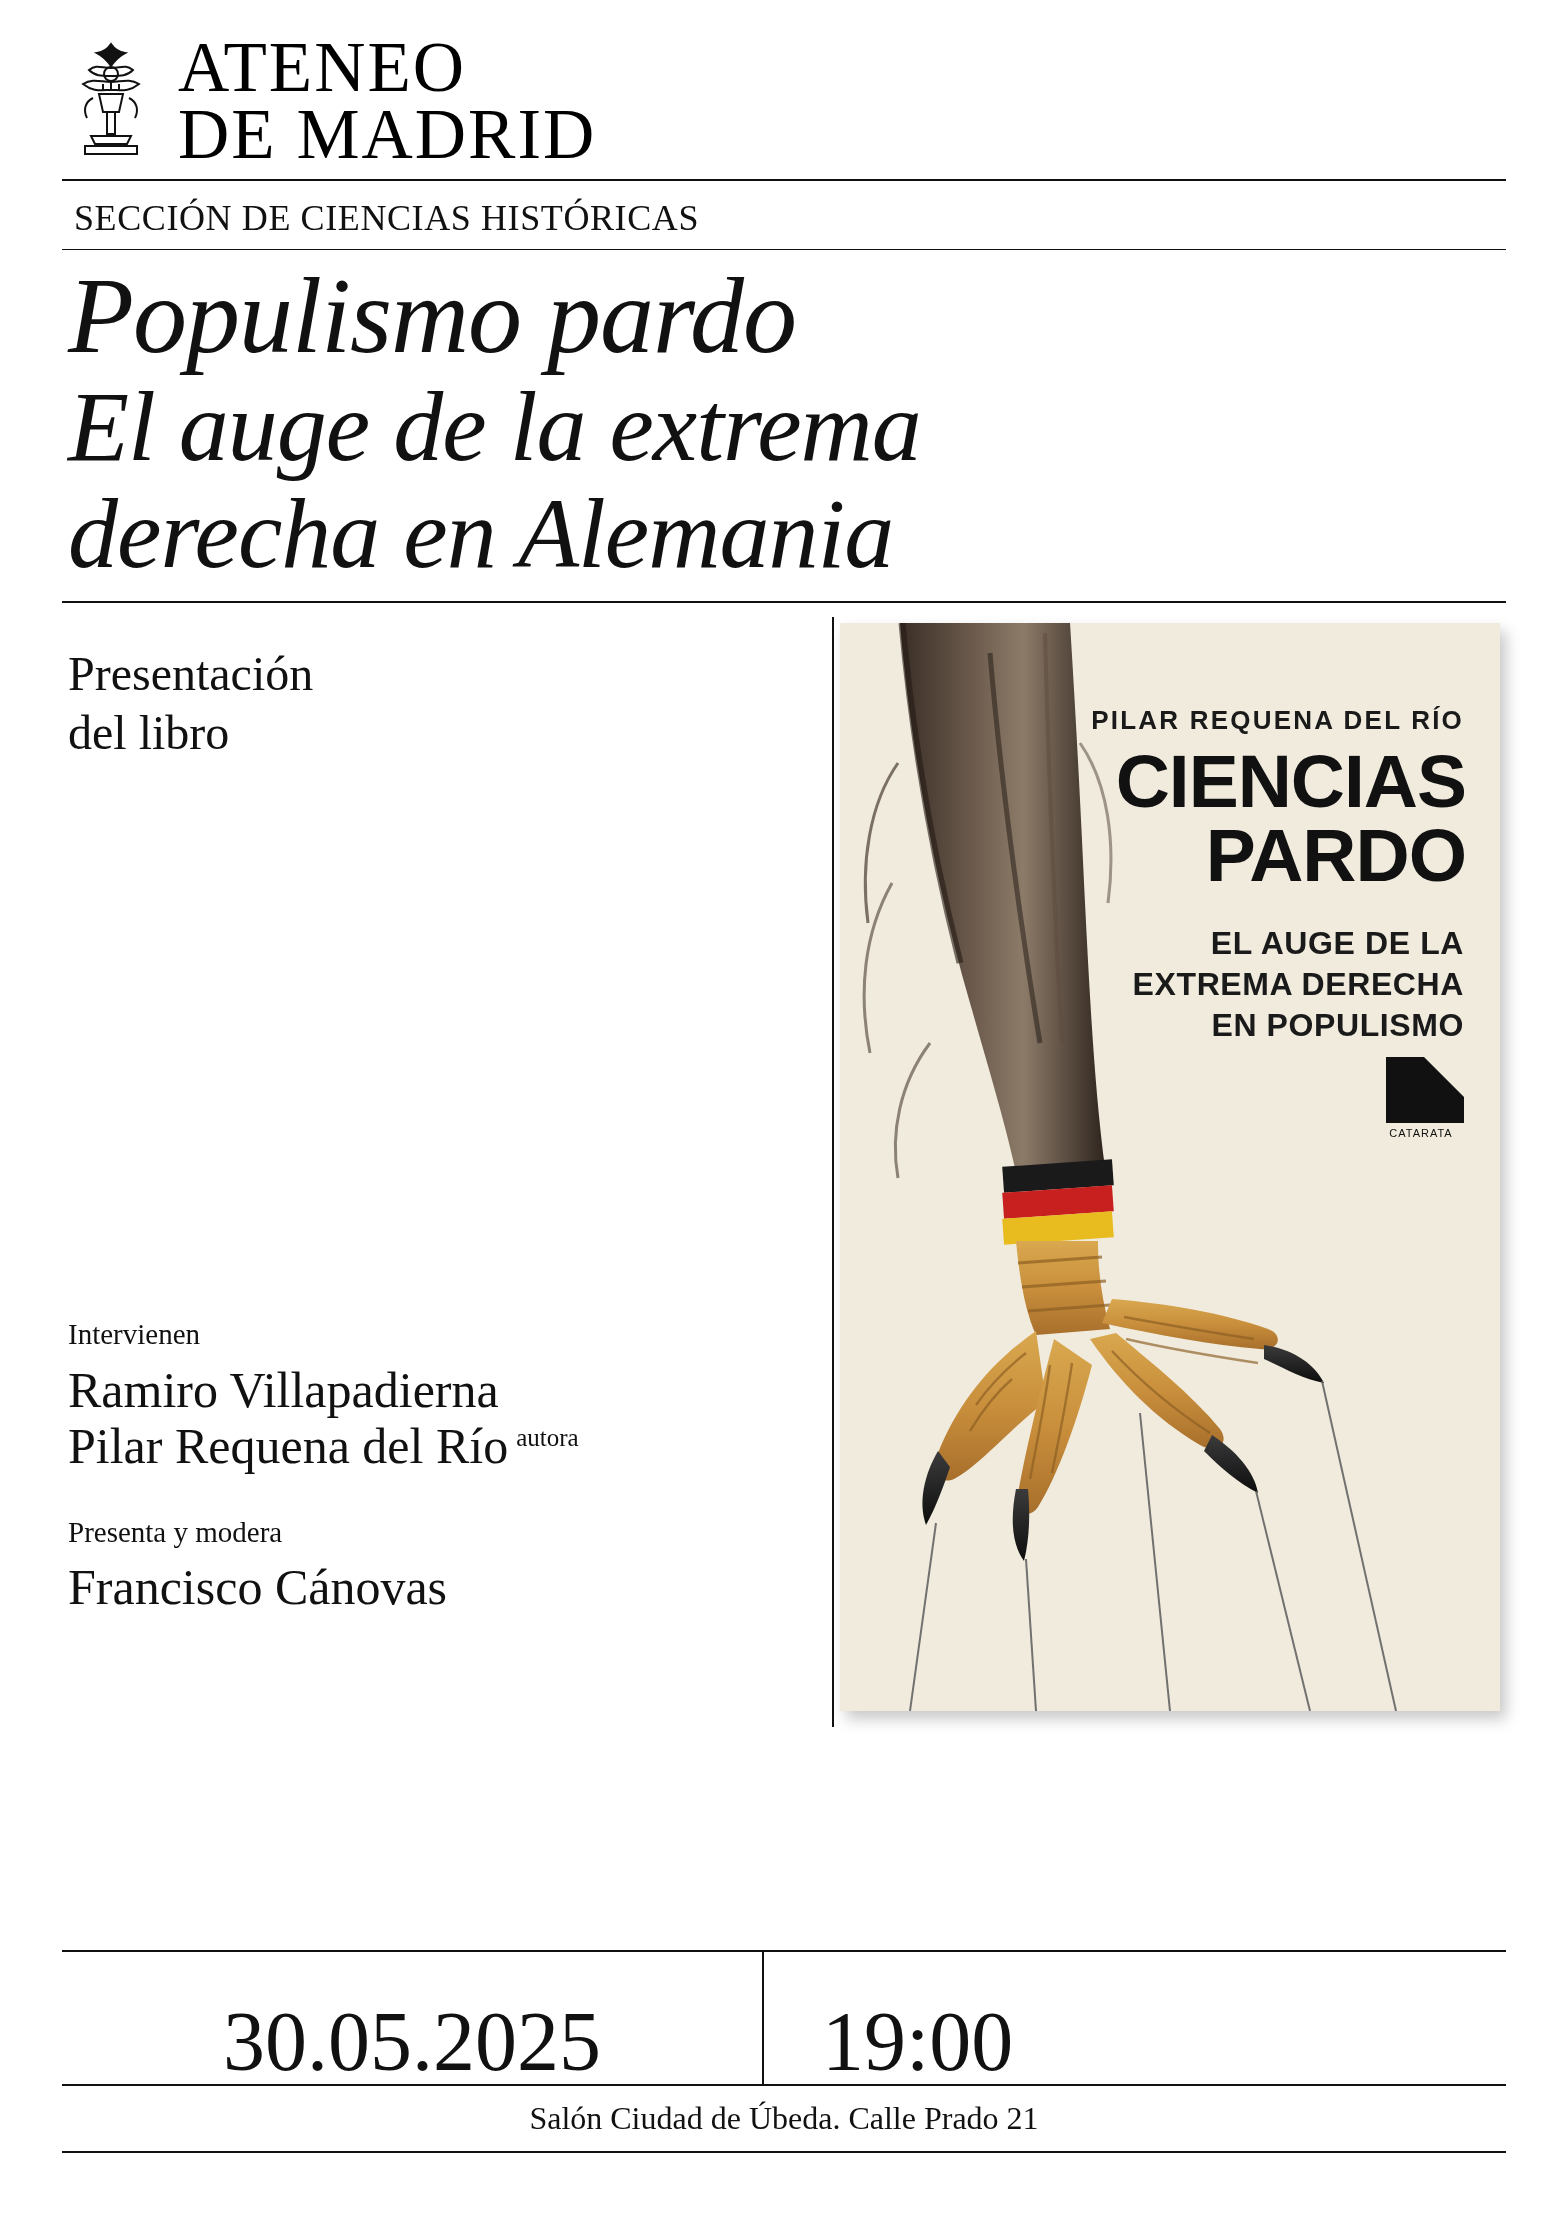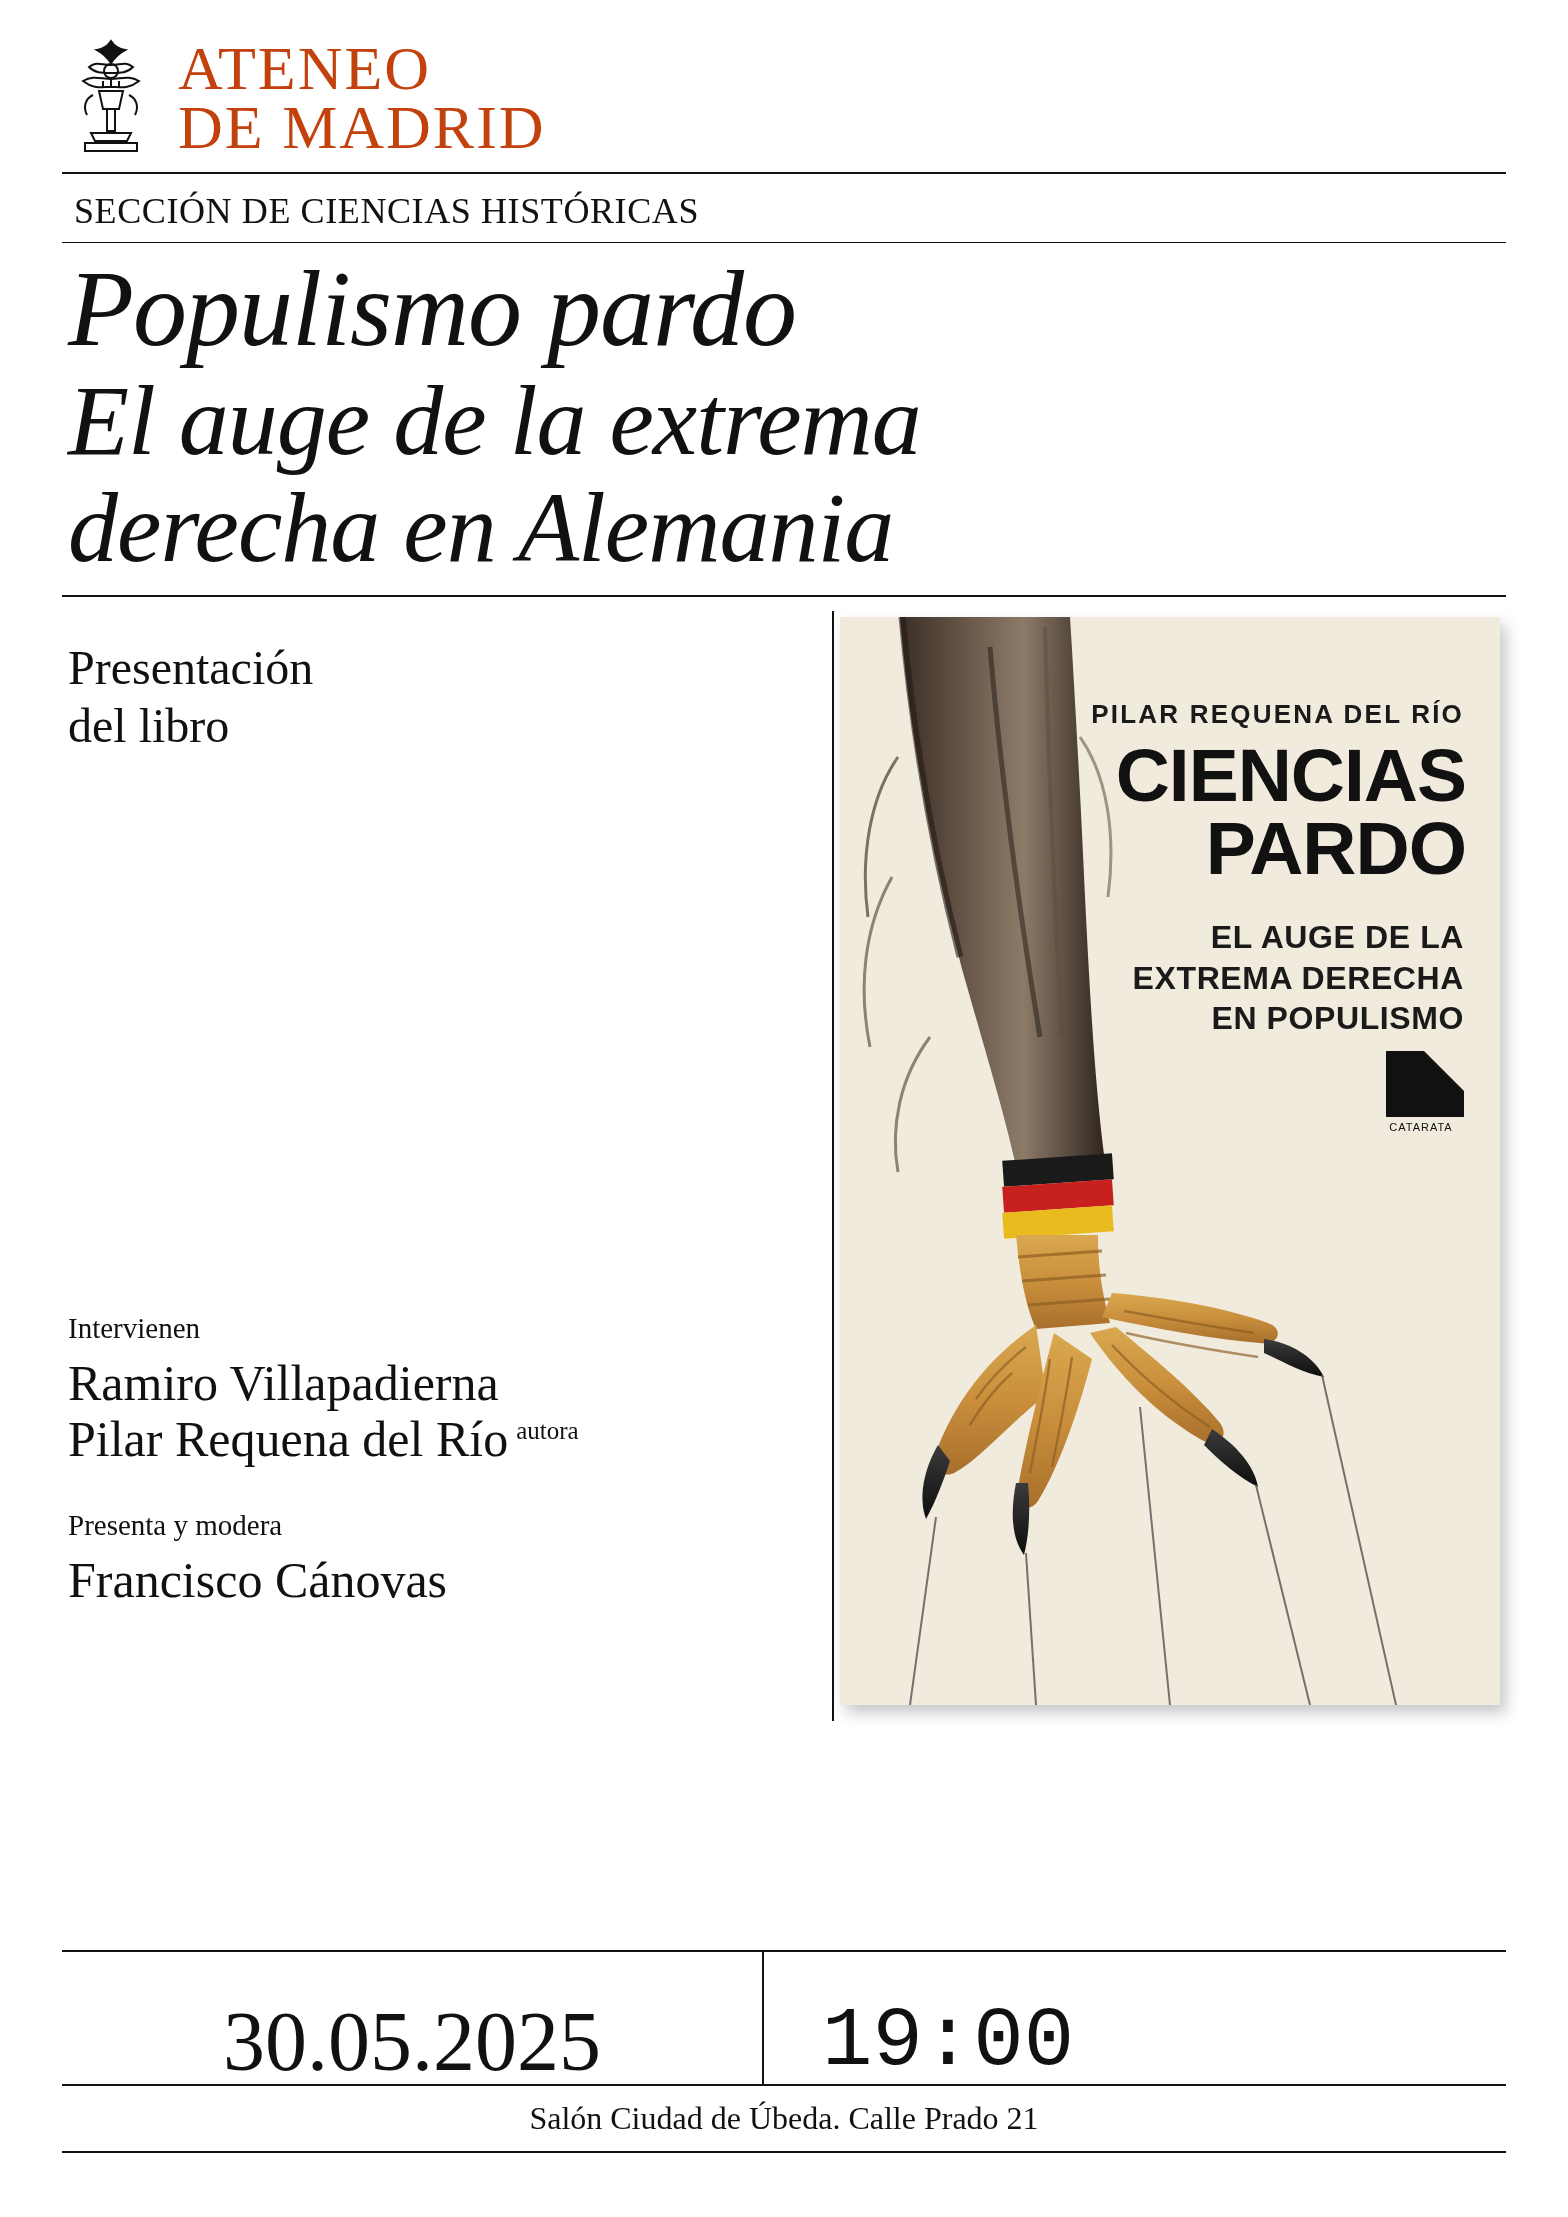--- a/index.html
+++ b/index.html
@@ -36,25 +36,25 @@
   .logo-mark {
     width: 98px;
     height: 128px;
     flex: 0 0 auto;
     display: flex;
     align-items: center;
     justify-content: center;
   }
   .logo-text {
     font-family: "Liberation Serif", serif;
-    font-size: 62px;
+    font-size: 71px;
     line-height: 0.95;
     letter-spacing: 2px;
     font-weight: 400;
-    color: #c2410c;
+    color: #000000;
   }
   .logo-text .l1, .logo-text .l2 { display: block; }
 
   .rule {
     border: 0;
     border-top: 2px solid #111;
     margin: 0;
   }
   .rule-thin {
     border: 0;
@@ -257,21 +257,20 @@
   .divider-v {
     width: 2px;
     background: #111;
     height: 132px;
     margin: 0 58px 0 0;
   }
   .time-cell {
     font-size: 84px;
     line-height: 1;
     padding-top: 26px;
-    font-family: Liberation Mono, monospace;
   }
   .venue {
     text-align: center;
     font-size: 32px;
     padding: 14px 0 14px 0;
   }
 </style>
 </head>
 <body>
 

